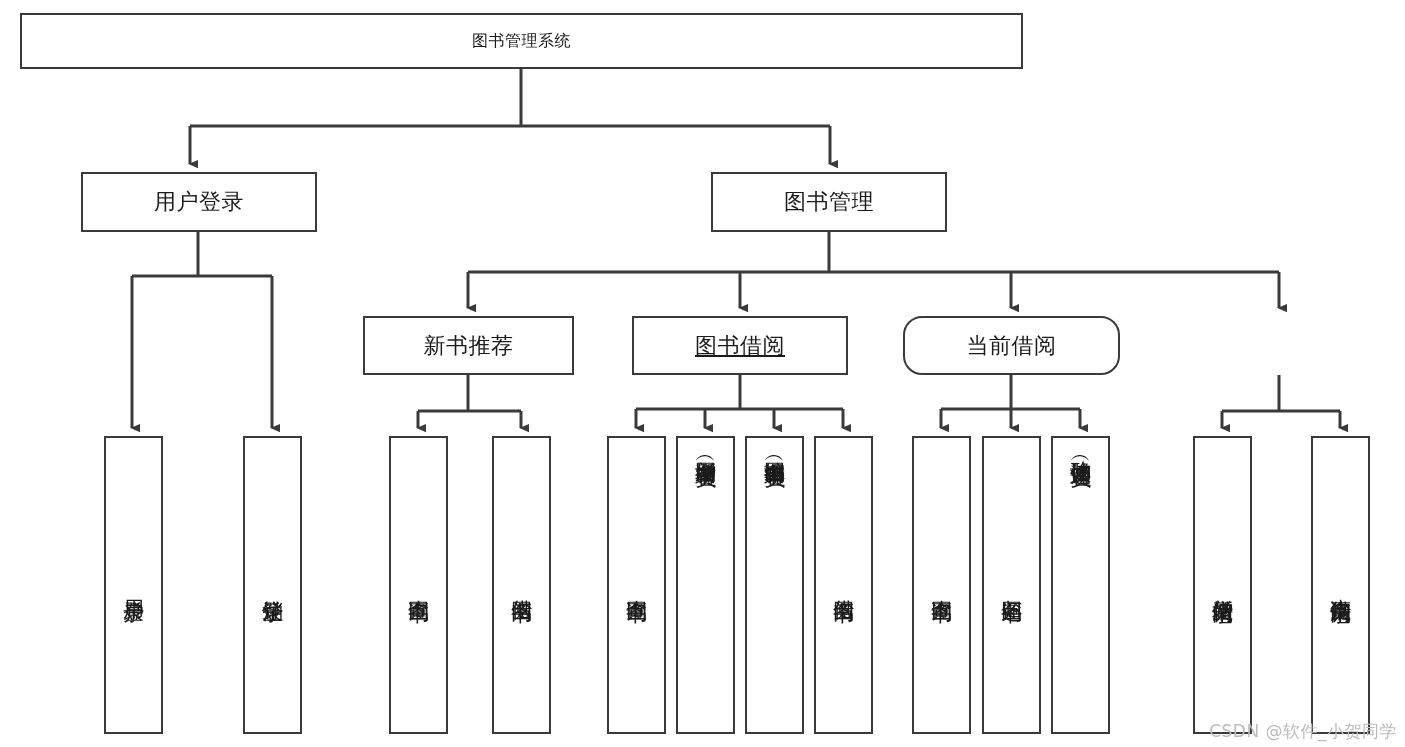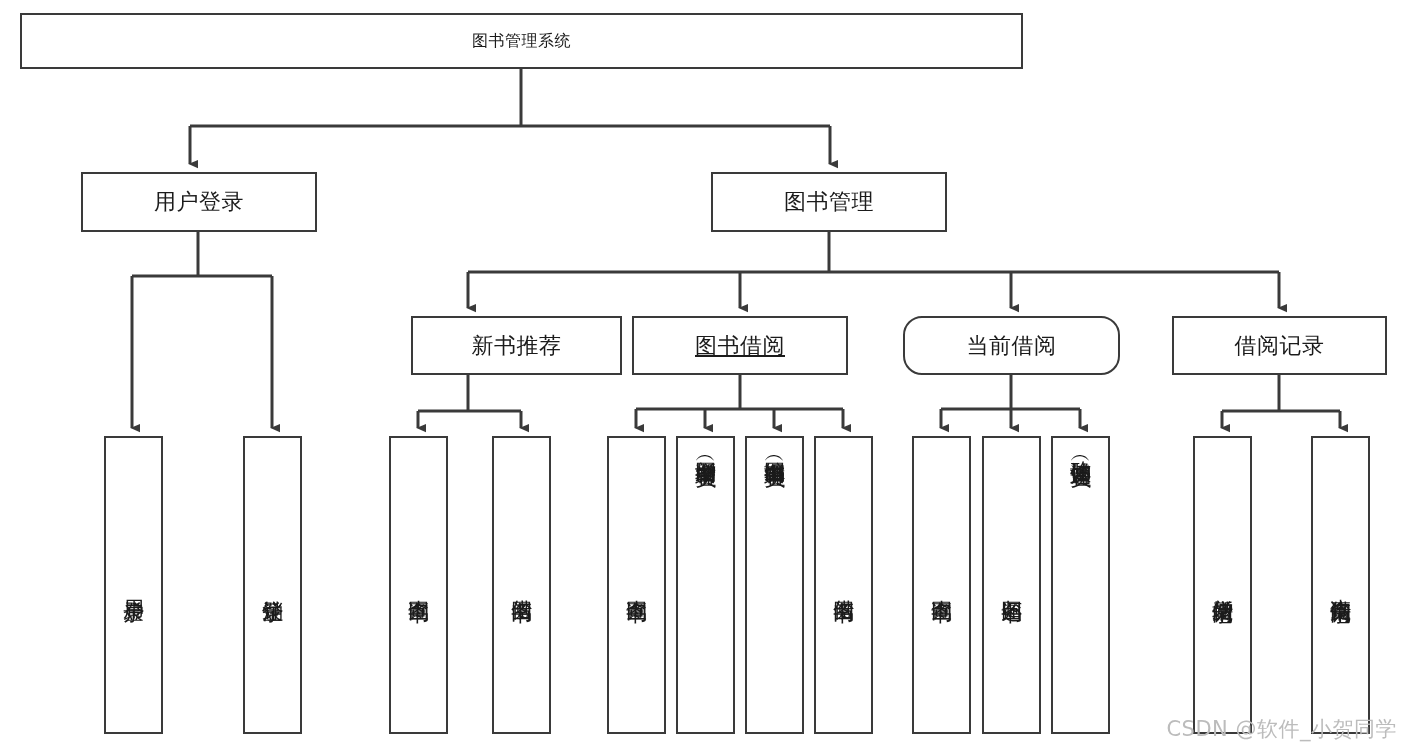--- a/index.html
+++ b/index.html
@@ -52,21 +52,21 @@
   }
   .v-node.center .lbl{ margin-top:0; }
   .v-node.mid{
     align-items:center;
     padding-top:0;
   }
   .watermark{
     position:absolute;
     right:8px;
     bottom:4px;
-    font-size:21px;
+    font-size:17px;
     color:#bcbcbc;
     letter-spacing:0.5px;
     white-space:nowrap;
     user-select:none;
   }
 </style>
 </head>
 <body>
 
 <div id="canvas">
@@ -125,31 +125,28 @@
     <span class="lbl">图书管理系统</span>
   </div>
 
   <div class="node h-node" style="left:81px; top:172px; width:236px; height:60px;">
     <span class="lbl">用户登录</span>
   </div>
   <div class="node h-node" style="left:711px; top:172px; width:236px; height:60px;">
     <span class="lbl">图书管理</span>
   </div>
 
-  <div class="node h-node" style="left:363px; top:316px; width:211px; height:59px;margin-left:48px;">
+  <div class="node h-node" style="left:363px; top:316px; width:211px; height:59px;">
     <span class="lbl">新书推荐</span>
   </div>
   <div class="node h-node" style="left:632px; top:316px; width:216px; height:59px;text-decoration:underline;">
     <span class="lbl">图书借阅</span>
   </div>
   <div class="node h-node" style="left:903px; top:316px; width:217px; height:59px;border-radius:19px;">
     <span class="lbl">当前借阅</span>
-  </div>
-  <div class="node h-node" style="left:1172px; top:316px; width:215px; height:59px;">
-    <span class="lbl">借阅记录</span>
   </div>
 
   <div class="node v-node mid" style="left:104px; top:436px; width:59px; height:298px;">
     <span class="lbl">用户登录</span>
   </div>
   <div class="node v-node mid" style="left:243px; top:436px; width:59px; height:298px;">
     <span class="lbl">注销登录</span>
   </div>
 
   <div class="node v-node mid" style="left:389px; top:436px; width:59px; height:298px;">

